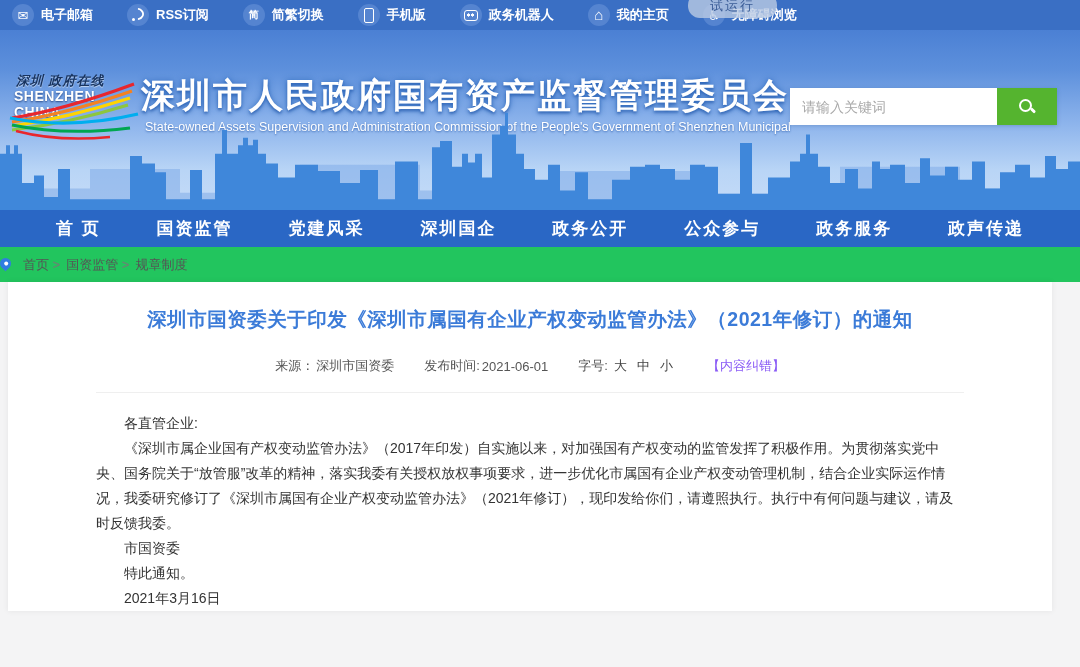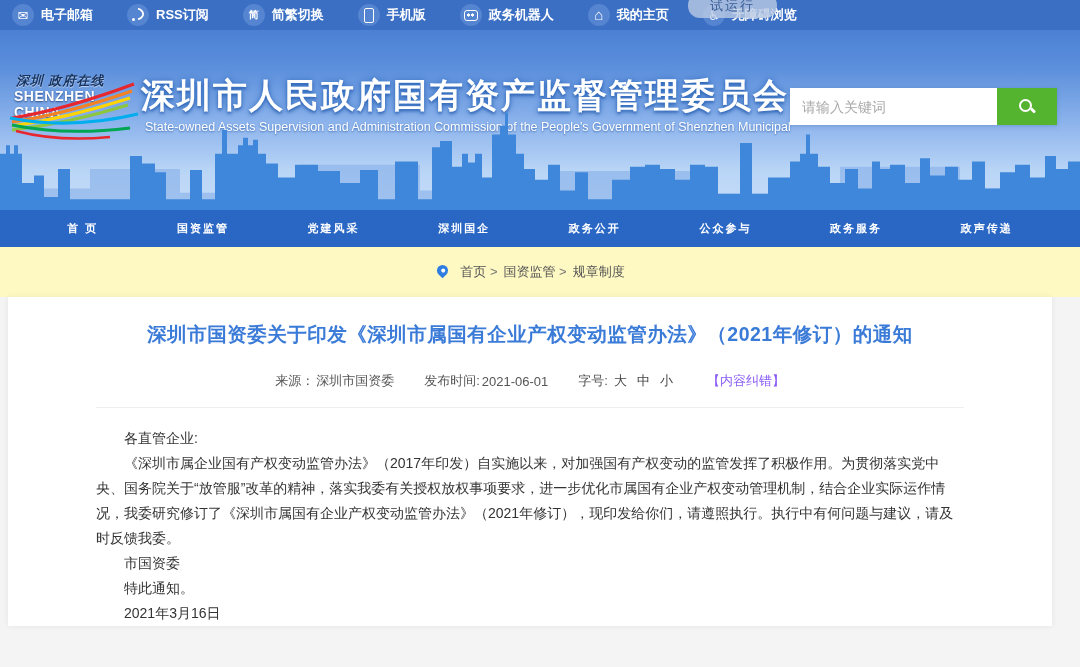--- a/index.html
+++ b/index.html
@@ -58,26 +58,26 @@
   .mag::before { content:""; position:absolute; left:1px; top:1px; width:9px; height:9px;
     border:2.5px solid #fff; border-radius:50%; }
   .mag::after { content:""; position:absolute; left:12px; top:11px; width:6px; height:3px;
     background:#fff; transform:rotate(45deg); border-radius:2px; }
   .skyline { position:absolute; left:0; bottom:0; width:100%; height:108px; }
   .skyline svg { width:100%; height:100%; display:block; }
 
   
   .nav { height:37px; background:#2a67c5; display:flex; align-items:center;
     justify-content:space-around; padding:0 28px; }
-  .nav a { color:#fff; font-size:11px; font-weight:bold; text-decoration:none;
+  .nav a { color:#fff; font-size:17px; font-weight:bold; text-decoration:none;
     letter-spacing:2px; cursor:pointer; white-space:nowrap; }
 
   
-  .crumb-strip { height:50px; background:#fef9c3; display:flex; align-items:center;
-    justify-content:center; padding-right:18px; }
+  .crumb-strip { height:35px; background:#22c55e; display:flex; align-items:center;
+    justify-content:flex-start; padding-right:18px; }
   .crumb { display:flex; align-items:center; gap:6px; font-size:13px; color:#555; }
   .pin { width:11px; height:11px; background:#2f7de1; border-radius:50% 50% 50% 0;
     transform:rotate(-45deg); position:relative; display:inline-block; margin:0 6px 3px 0; }
   .pin::after { content:""; position:absolute; width:4px; height:4px; background:#fff;
     border-radius:50%; left:3.5px; top:3.5px; }
   .bc-item { color:#555; cursor:pointer; }
   .bc-item:not(:last-of-type)::after { content:" > "; color:#777; cursor:default; }
 
   
   .panel { margin-left:8px; width:1044px; min-height:317px; background:#fff;

